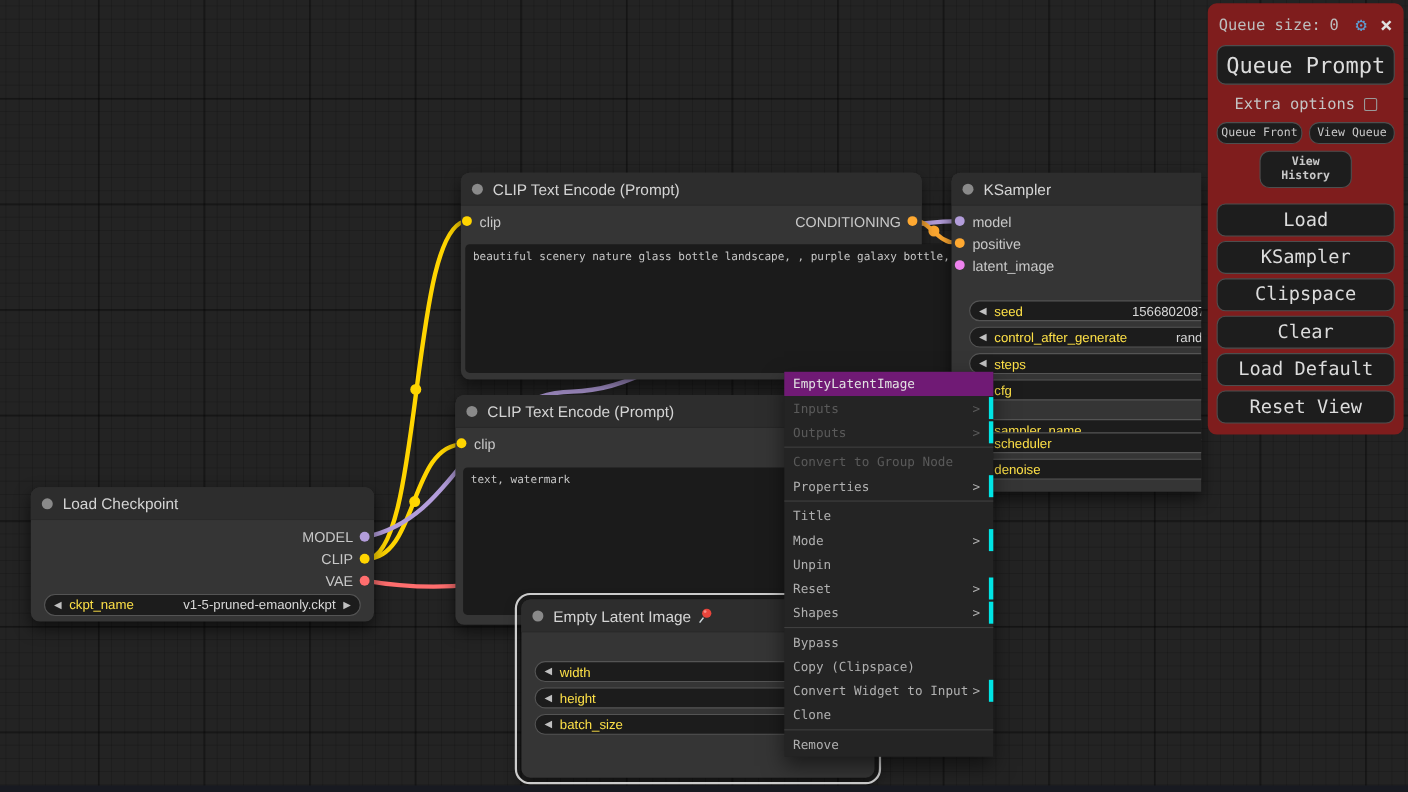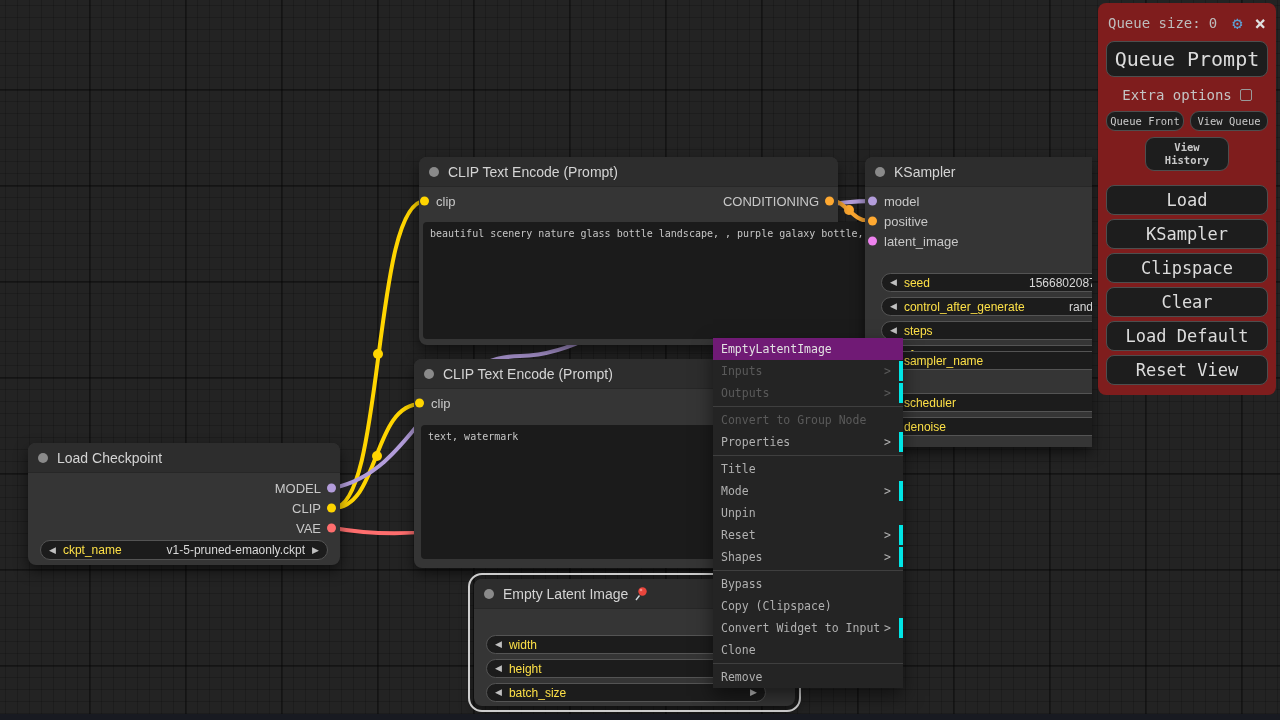--- a/index.html
+++ b/index.html
@@ -196,35 +196,35 @@
     <span class="w-value-abs" style="left:187px;">randomize</span>
   </div>
   <div class="widget-pill" style="left:16px; top:164px; width:240px;">
     <span class="w-arrow">◀</span>
     <span class="w-label">steps</span>
   </div>
   <div class="widget-pill" style="left:16px; top:188px; width:240px;">
     <span class="w-arrow">◀</span>
     <span class="w-label">cfg</span>
   </div>
-  <div class="widget-pill" style="left:16px; top:194px; width:240px;">
+  <div class="widget-pill" style="left:16px; top:224px; width:240px;">
     <span class="w-arrow">◀</span>
     <span class="w-label">sampler_name</span>
   </div>
   <div class="widget-pill" style="left:16px; top:236px; width:240px;">
     <span class="w-arrow">◀</span>
     <span class="w-label">scheduler</span>
   </div>
   <div class="widget-pill" style="left:16px; top:260px; width:240px;">
     <span class="w-arrow">◀</span>
     <span class="w-label">denoise</span>
   </div>
 </div>
 
-<div class="node" style="left:474px; top:579px; width:321px; height:127px;">
+<div class="node" style="left:474px; top:545px; width:321px; height:162px;">
   <span class="selected-outline"></span>
   <div class="node-header">
     <span class="header-dot"></span>
     <span>Empty Latent Image</span>
     <svg width="16" height="16" viewBox="0 0 16 16" style="margin-left:5px;">
       <line x1="6.5" y1="9.5" x2="3" y2="14" stroke="#cfd8dc" stroke-width="1.4"></line>
       <circle cx="9.5" cy="5.5" r="4.2" fill="#e8453c"></circle>
       <circle cx="8" cy="4" r="1.3" fill="#f58c85"></circle>
     </svg>
   </div>

